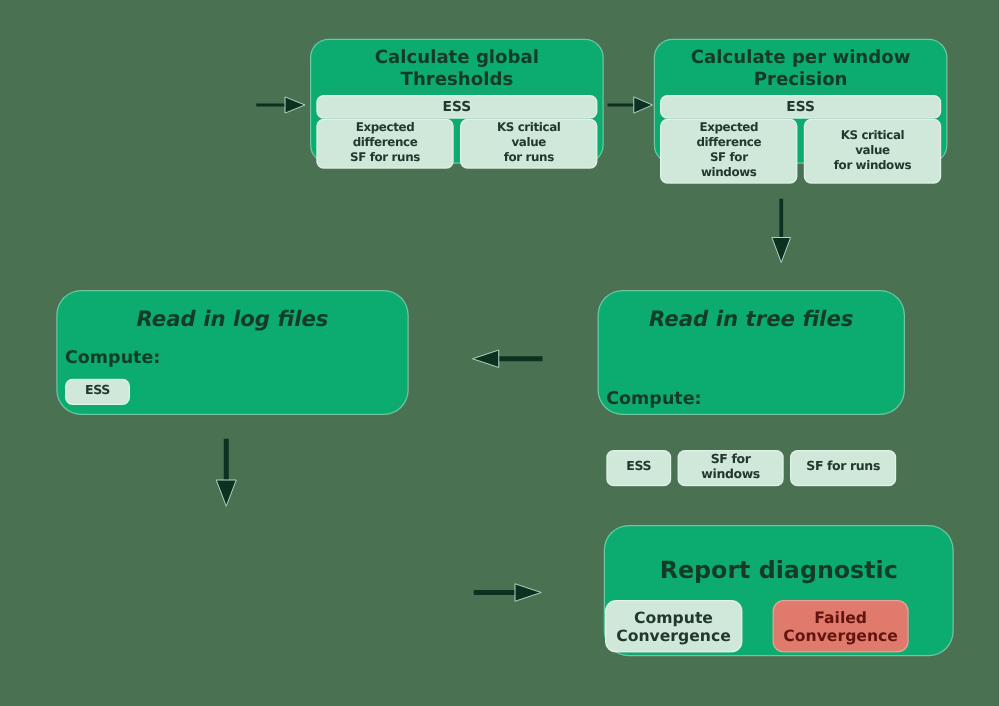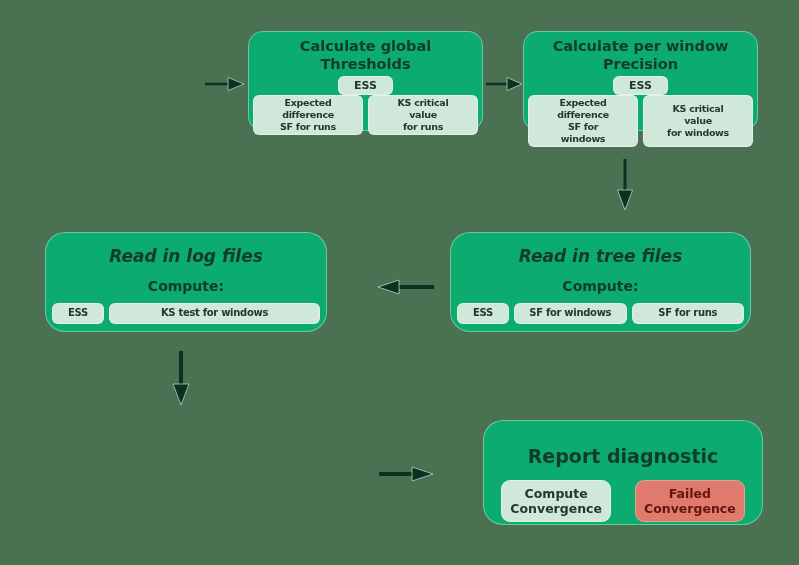--- a/index.html
+++ b/index.html
@@ -8,21 +8,21 @@
     background: var(--background, #4a7152);
     font-family: "DejaVu Sans", sans-serif;
     overflow:hidden;
   }
   .node {
     position:absolute; box-sizing:border-box;
     background: var(--node-fill, #0cab6f);
     border: 1px solid rgba(225,234,226,0.45);
     color: var(--title-text, #123b28);
     font-weight:bold;
-    display:flex; flex-direction:column; align-items:center;
+    display:flex; flex-direction:column; 
   }
   .node-title { white-space:pre-line; text-align:center; line-height:1.22; }
   .chip {
     background: var(--chip-fill, #cfe8da);
     color: var(--chip-text, #22382c);
     border:1px solid rgba(240,248,242,0.6);
     border-radius:6px; box-sizing:border-box;
     font-weight:bold; text-align:center; white-space:pre-line;
     display:flex; align-items:center; justify-content:center;
     line-height:1.25;
@@ -33,21 +33,21 @@
   .node-thresh { top:31px; width:235px; height:100px; border-radius:15px; padding:6px 4px 4px; }
   .node-global { left:248px; }
   .node-window { left:523px; }
   .node-thresh .node-title { font-size:14.5px; }
   .ess-chip-top { margin-top:3px; font-size:11px; padding:1px 15px; min-height:19px; border-radius:6px; }
   .chip-row2 { display:flex; gap:5px; width:100%; margin-top:auto; }
   .chip-row2 .chip { flex:1; font-size:9.5px; letter-spacing:-0.3px; min-height:28px; padding:1px 16px; }
   
   .node-read { top:232px; height:100px; border-radius:20px; padding:13px 6px 7px; }
   .node-log  { left:45px;  width:282px; }
-  .node-tree { left:450px; width:301px; }
+  .node-tree { left:478px; width:246px;gap:33px; }
   .node-read .node-title { font-size:17px;font-style:italic; }
   .compute-label { font-size:14px; margin-top:11px; font-weight:bold; }
   .chip-row3 { display:flex; gap:5px; width:100%; margin-top:auto; }
   .chip-row3 .chip { font-size:10px; letter-spacing:-0.3px; min-height:21px; padding:1px 4px; }
   .chip-ess-sm { flex:0 0 52px; }
   .chip-grow { flex:1; }
   
   .node-check { left:45px; top:422px; width:283px; height:100px; border-radius:22px; justify-content:center; }
   .node-check .node-title { font-size:18.5px; }
   .node-report { left:483px; top:420px; width:280px; height:105px; border-radius:20px; padding-top:24px; }
@@ -89,21 +89,20 @@
       <div class="chip">KS critical value
 for windows</div>
     </div>
   </div>
 
   <div class="node node-read node-log">
     <div class="node-title">Read in log files</div>
     <div class="compute-label">Compute:</div>
     <div class="chip-row3">
       <div class="chip chip-ess-sm">ESS</div>
-      <div class="chip chip-grow">KS test for windows</div>
     </div>
   </div>
 
   <div class="node node-read node-tree">
     <div class="node-title">Read in tree files</div>
     <div class="compute-label">Compute:</div>
     <div class="chip-row3">
       <div class="chip chip-ess-sm">ESS</div>
       <div class="chip chip-grow">SF for windows</div>
       <div class="chip chip-grow">SF for runs</div>

